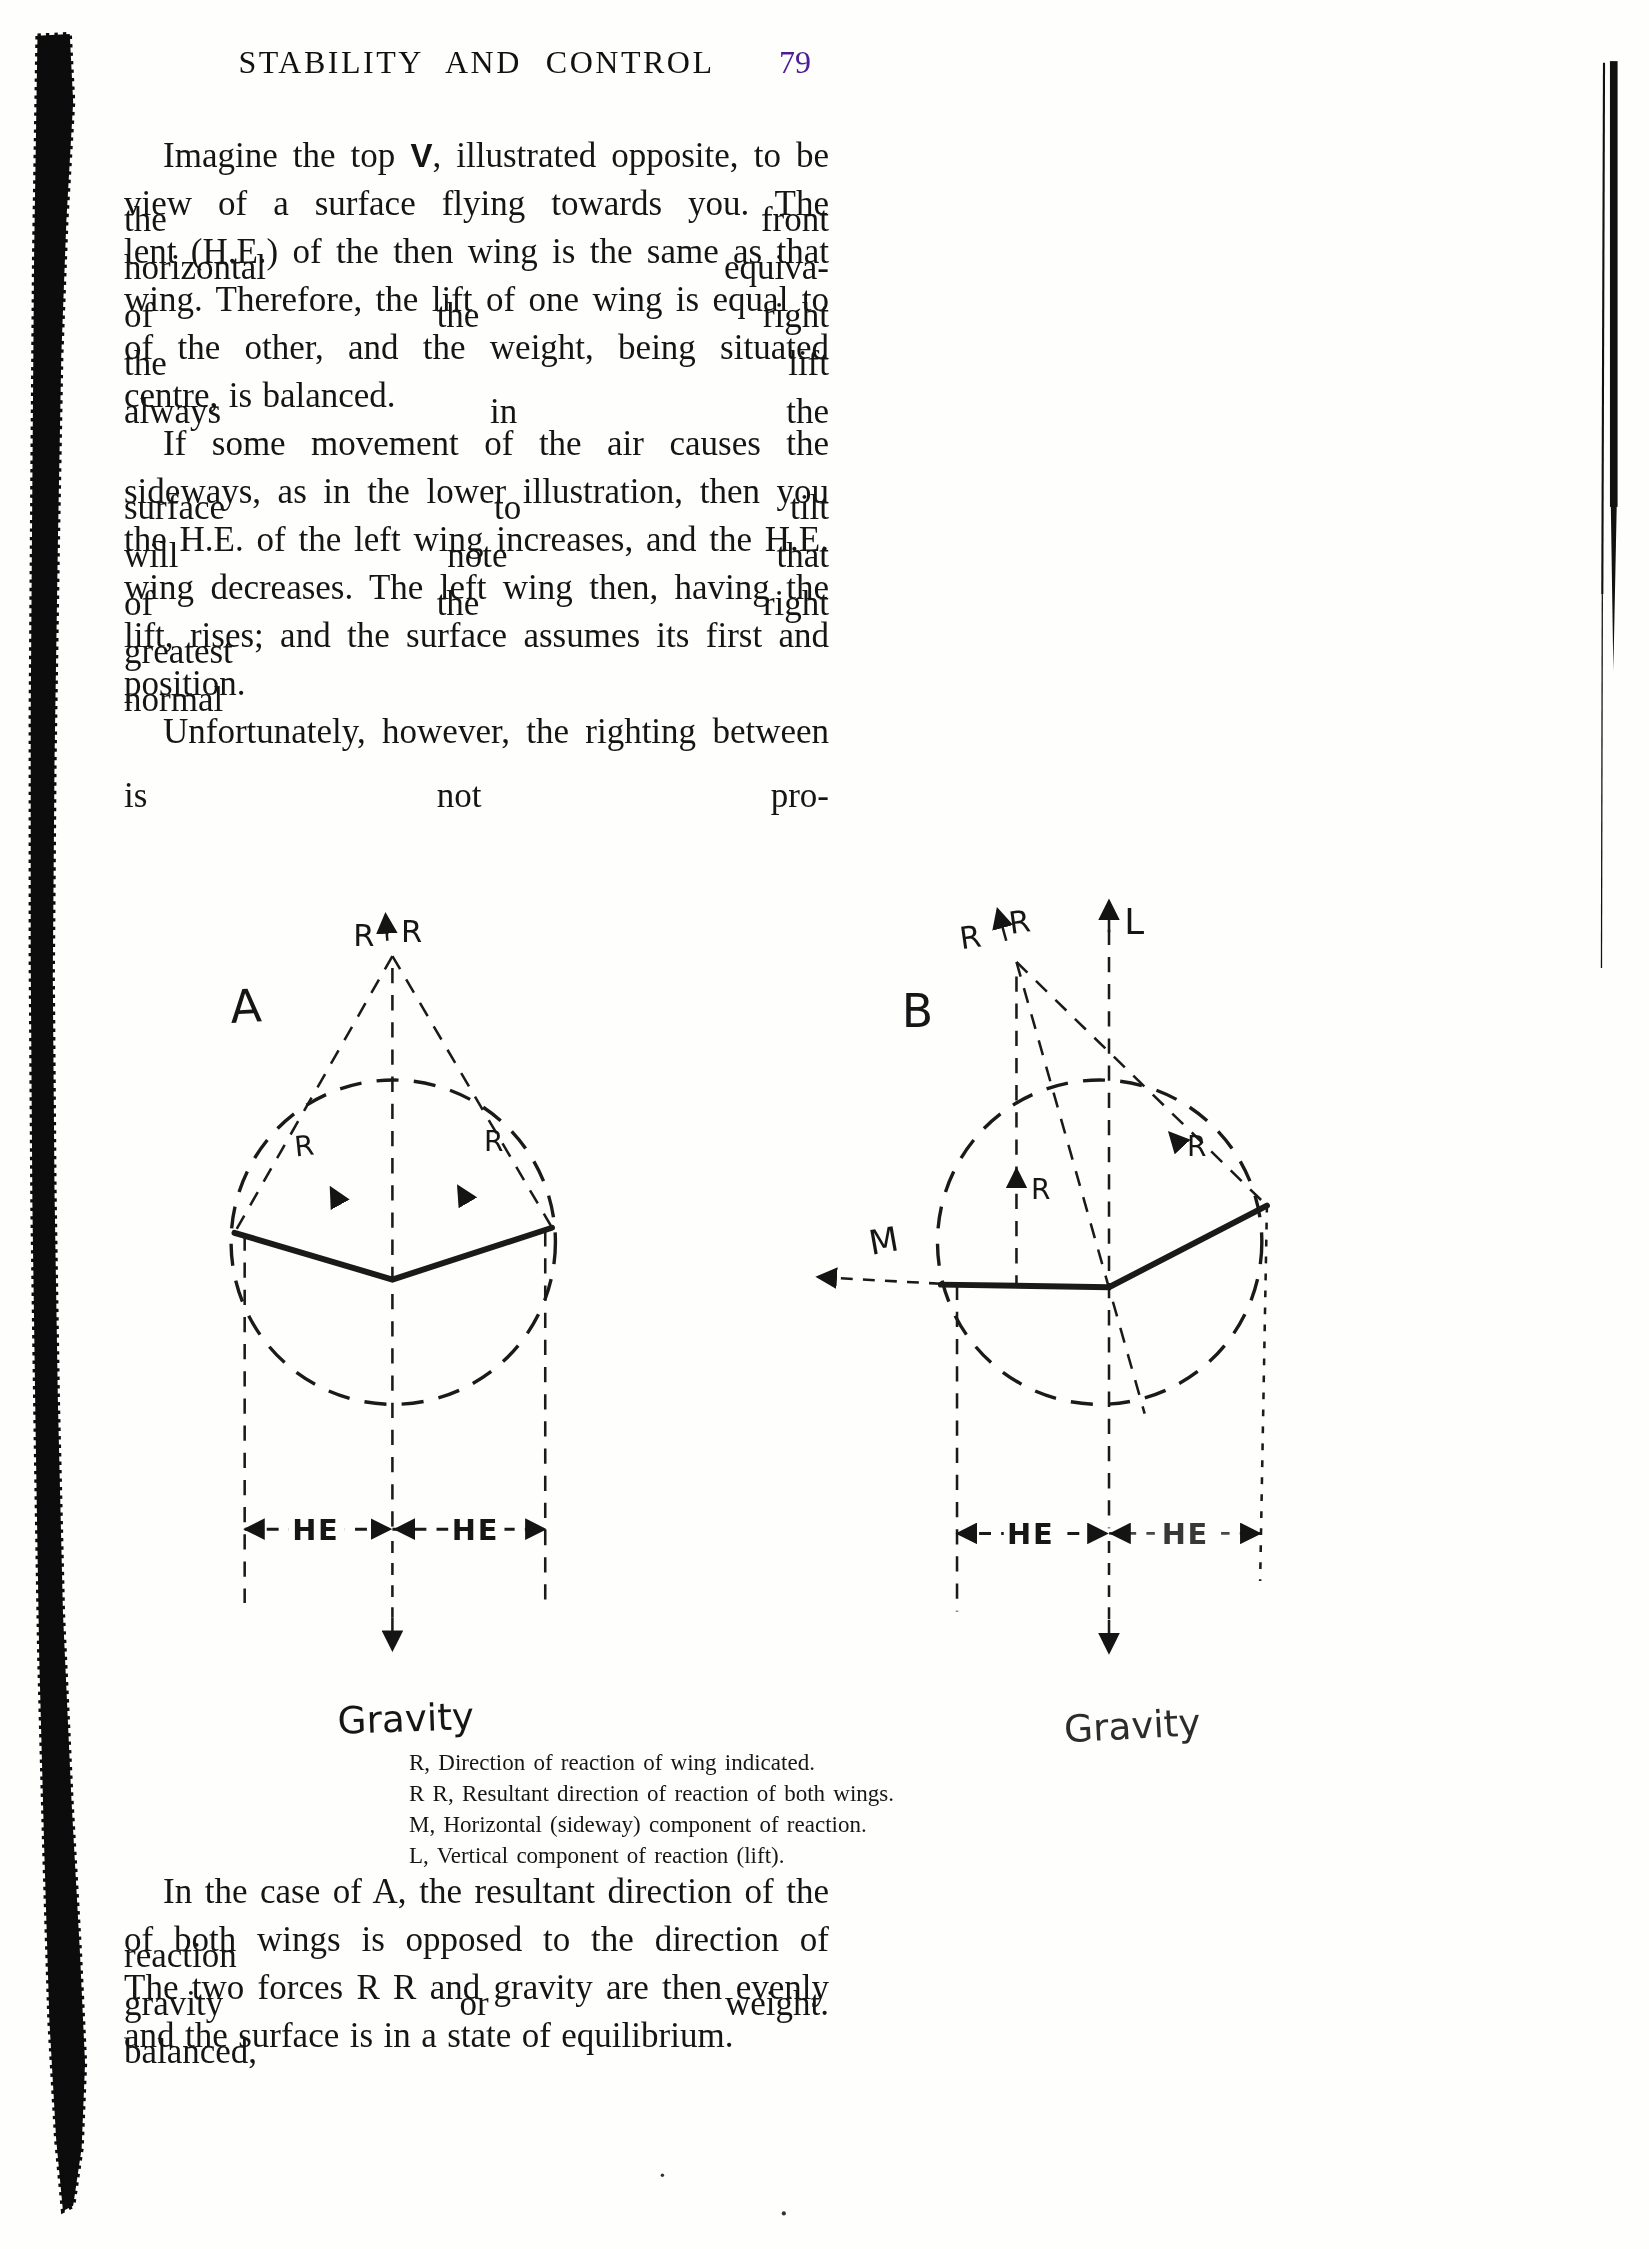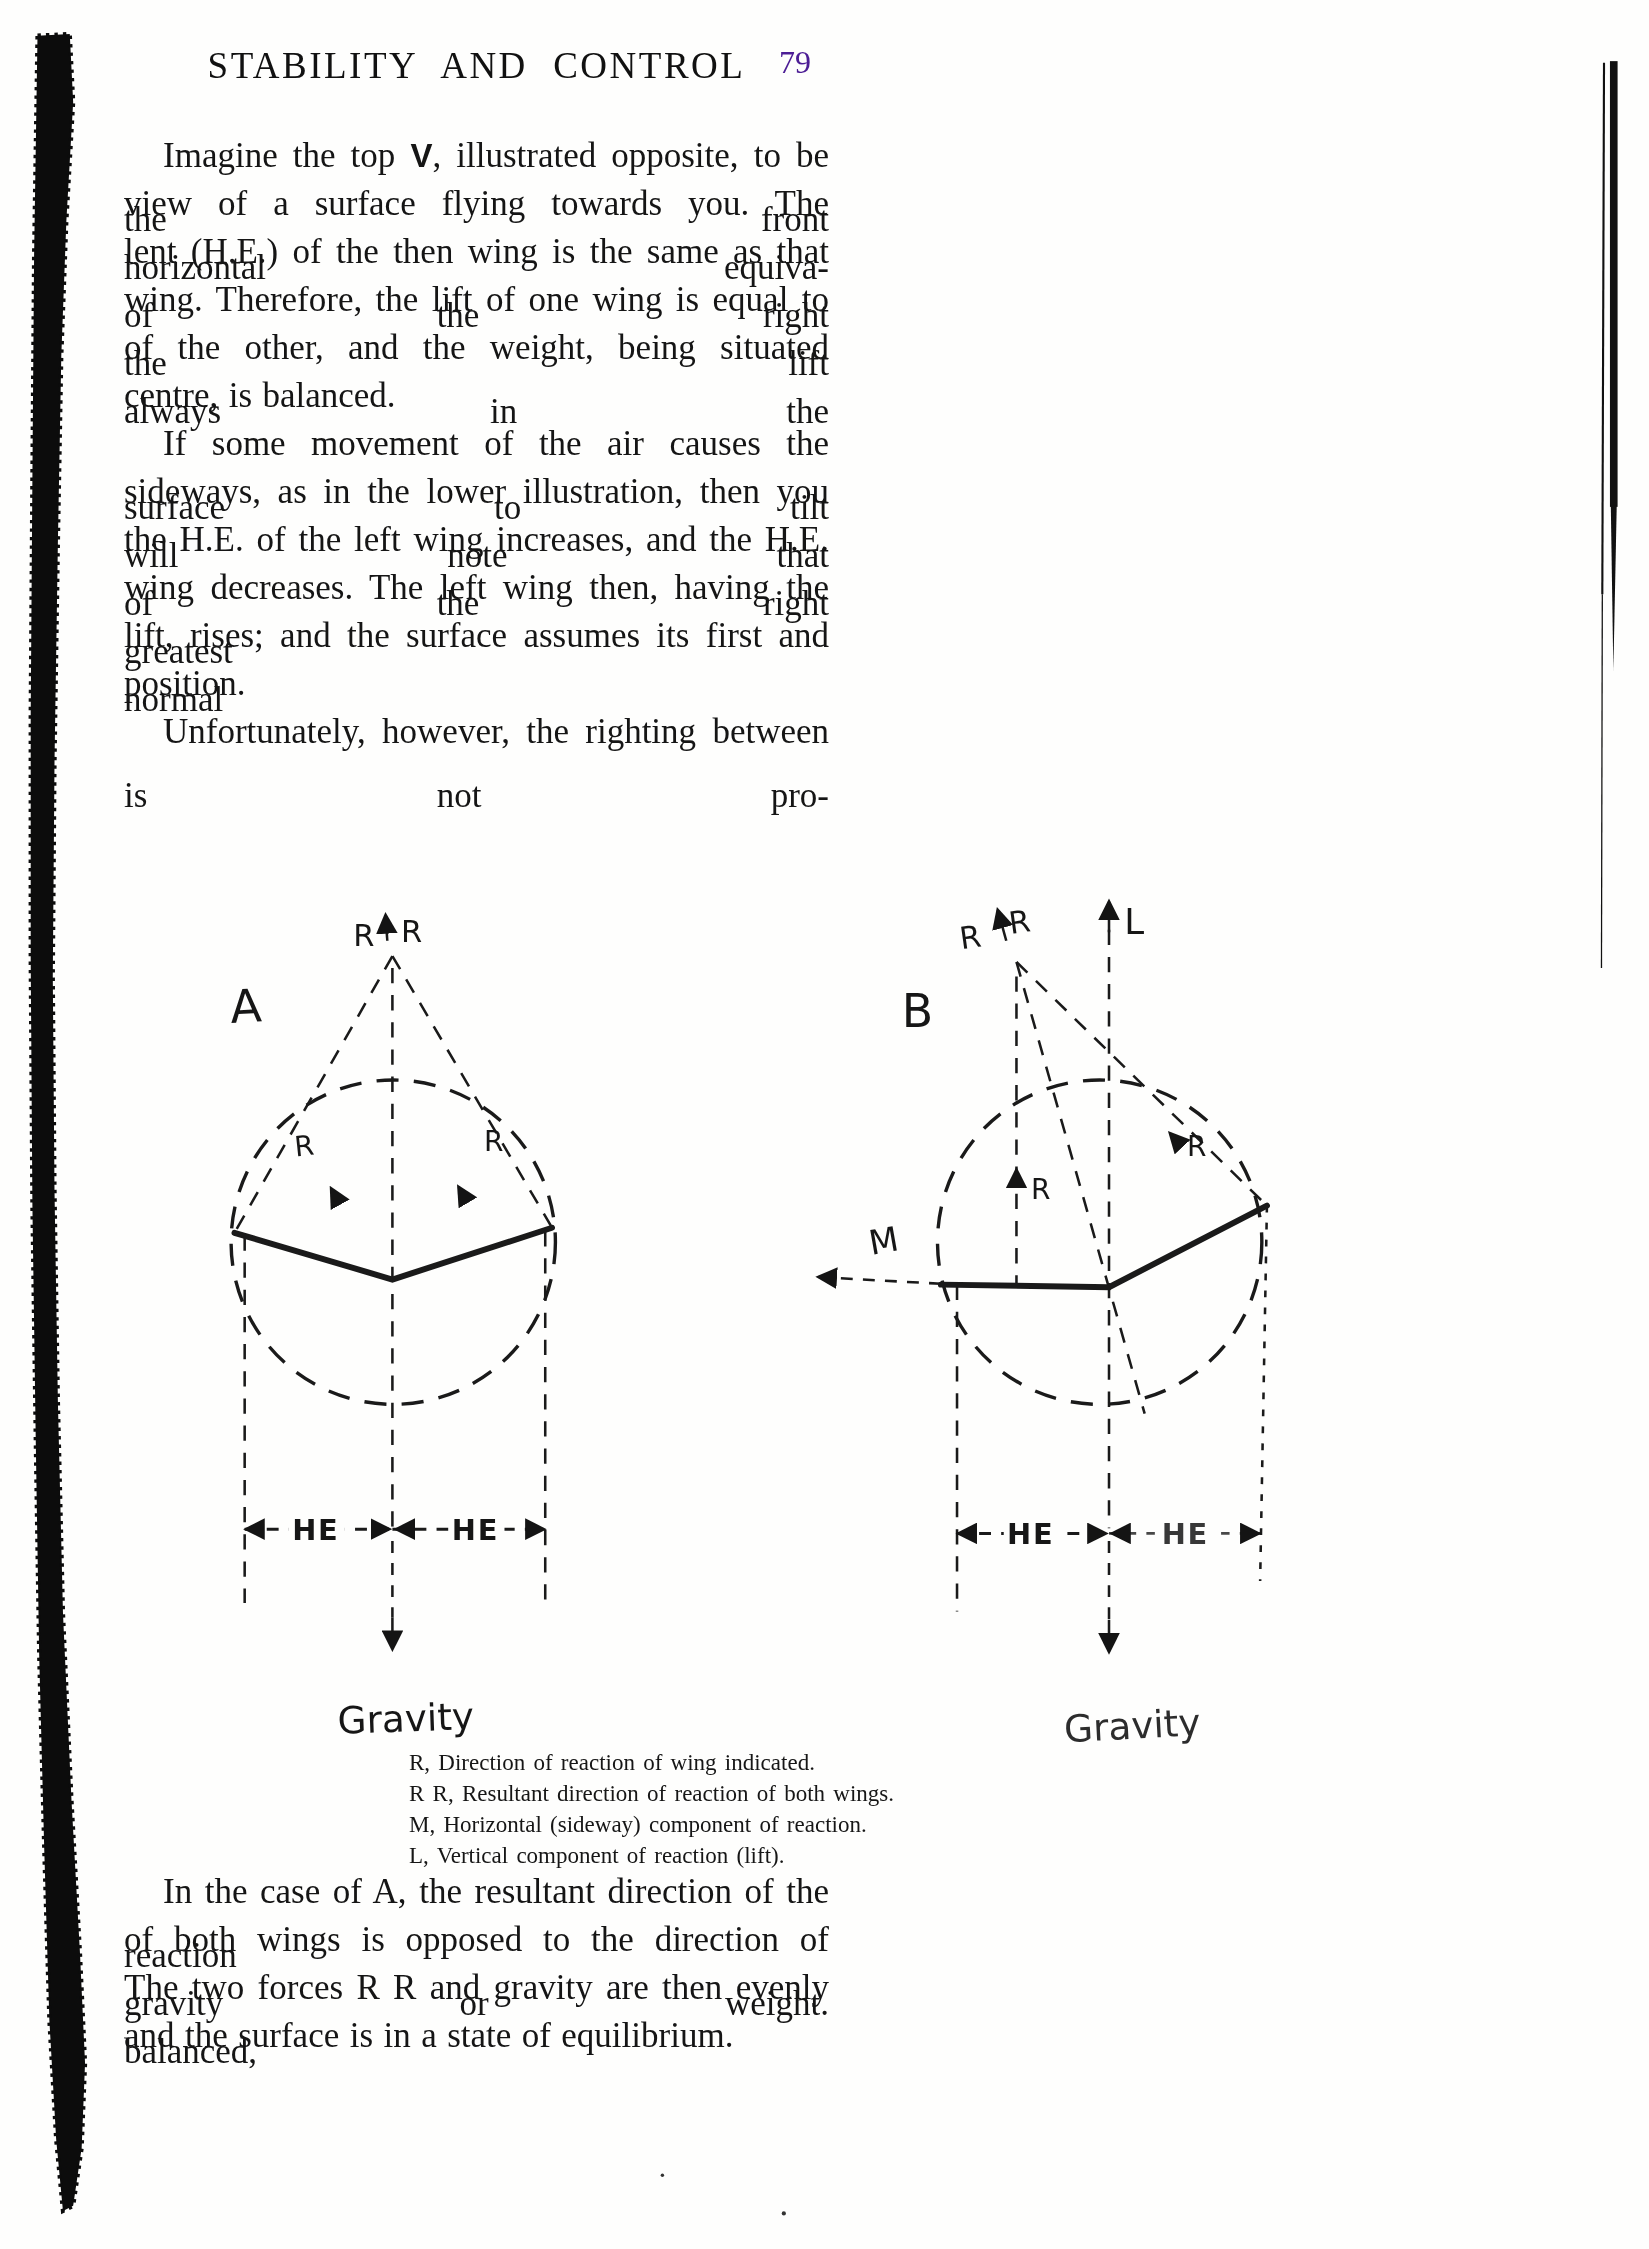--- a/index.html
+++ b/index.html
@@ -3,21 +3,21 @@
 <meta charset="utf-8">
 <style>
   html,body{margin:0;padding:0;background:#e8e8e8;}
   .page{
     position:relative;width:1650px;height:2250px;background:#fefefd;
     overflow:hidden;font-family:"Liberation Serif",serif;color:#141414;
   }
   .fig-svg{position:absolute;left:0;top:0;width:1650px;height:2250px;}
   .header-title{
     position:absolute;left:124px;top:44px;width:705px;text-align:center;
-    font-size:37px;letter-spacing:2.5px;word-spacing:13.6px;color:#111;
+    font-size:32px;letter-spacing:2.5px;word-spacing:13.6px;color:#111;
   }
   .page-number{position:absolute;left:779px;top:44px;font-size:32px;color:#4c1d95;}
   .textcol{position:absolute;left:124px;width:705px;}
   #paras{top:124px;}
   #closing{top:1860px;}
   .para{margin:0;}
   .line{
     height:48px;line-height:64px;font-size:35px;white-space:normal;
     text-align:justify;text-align-last:justify;word-spacing:1.7px;color:#151515;
   }

